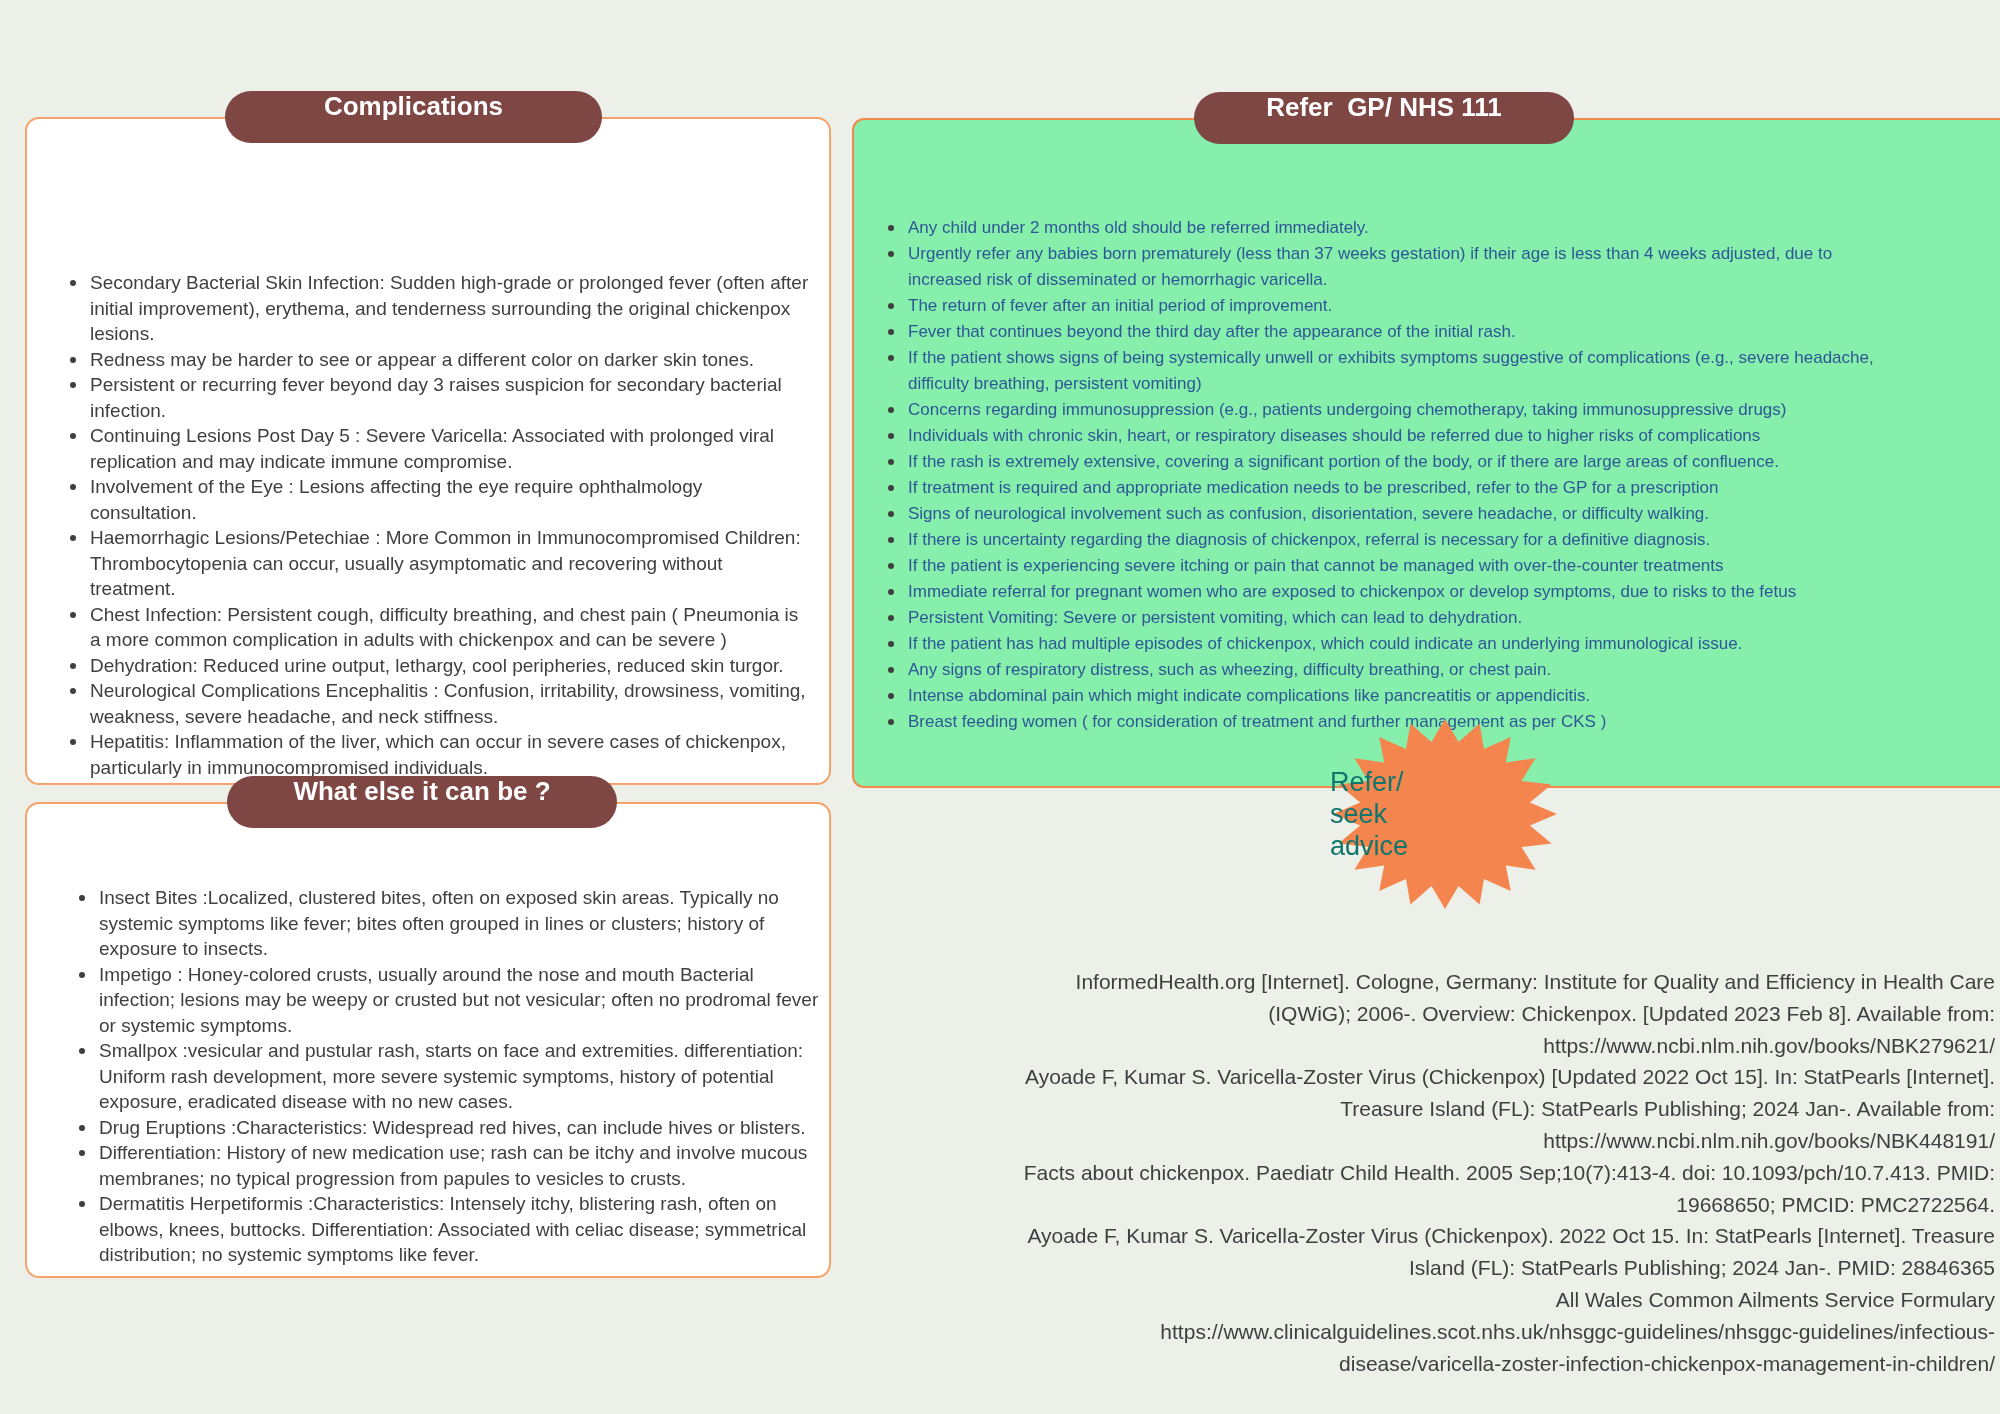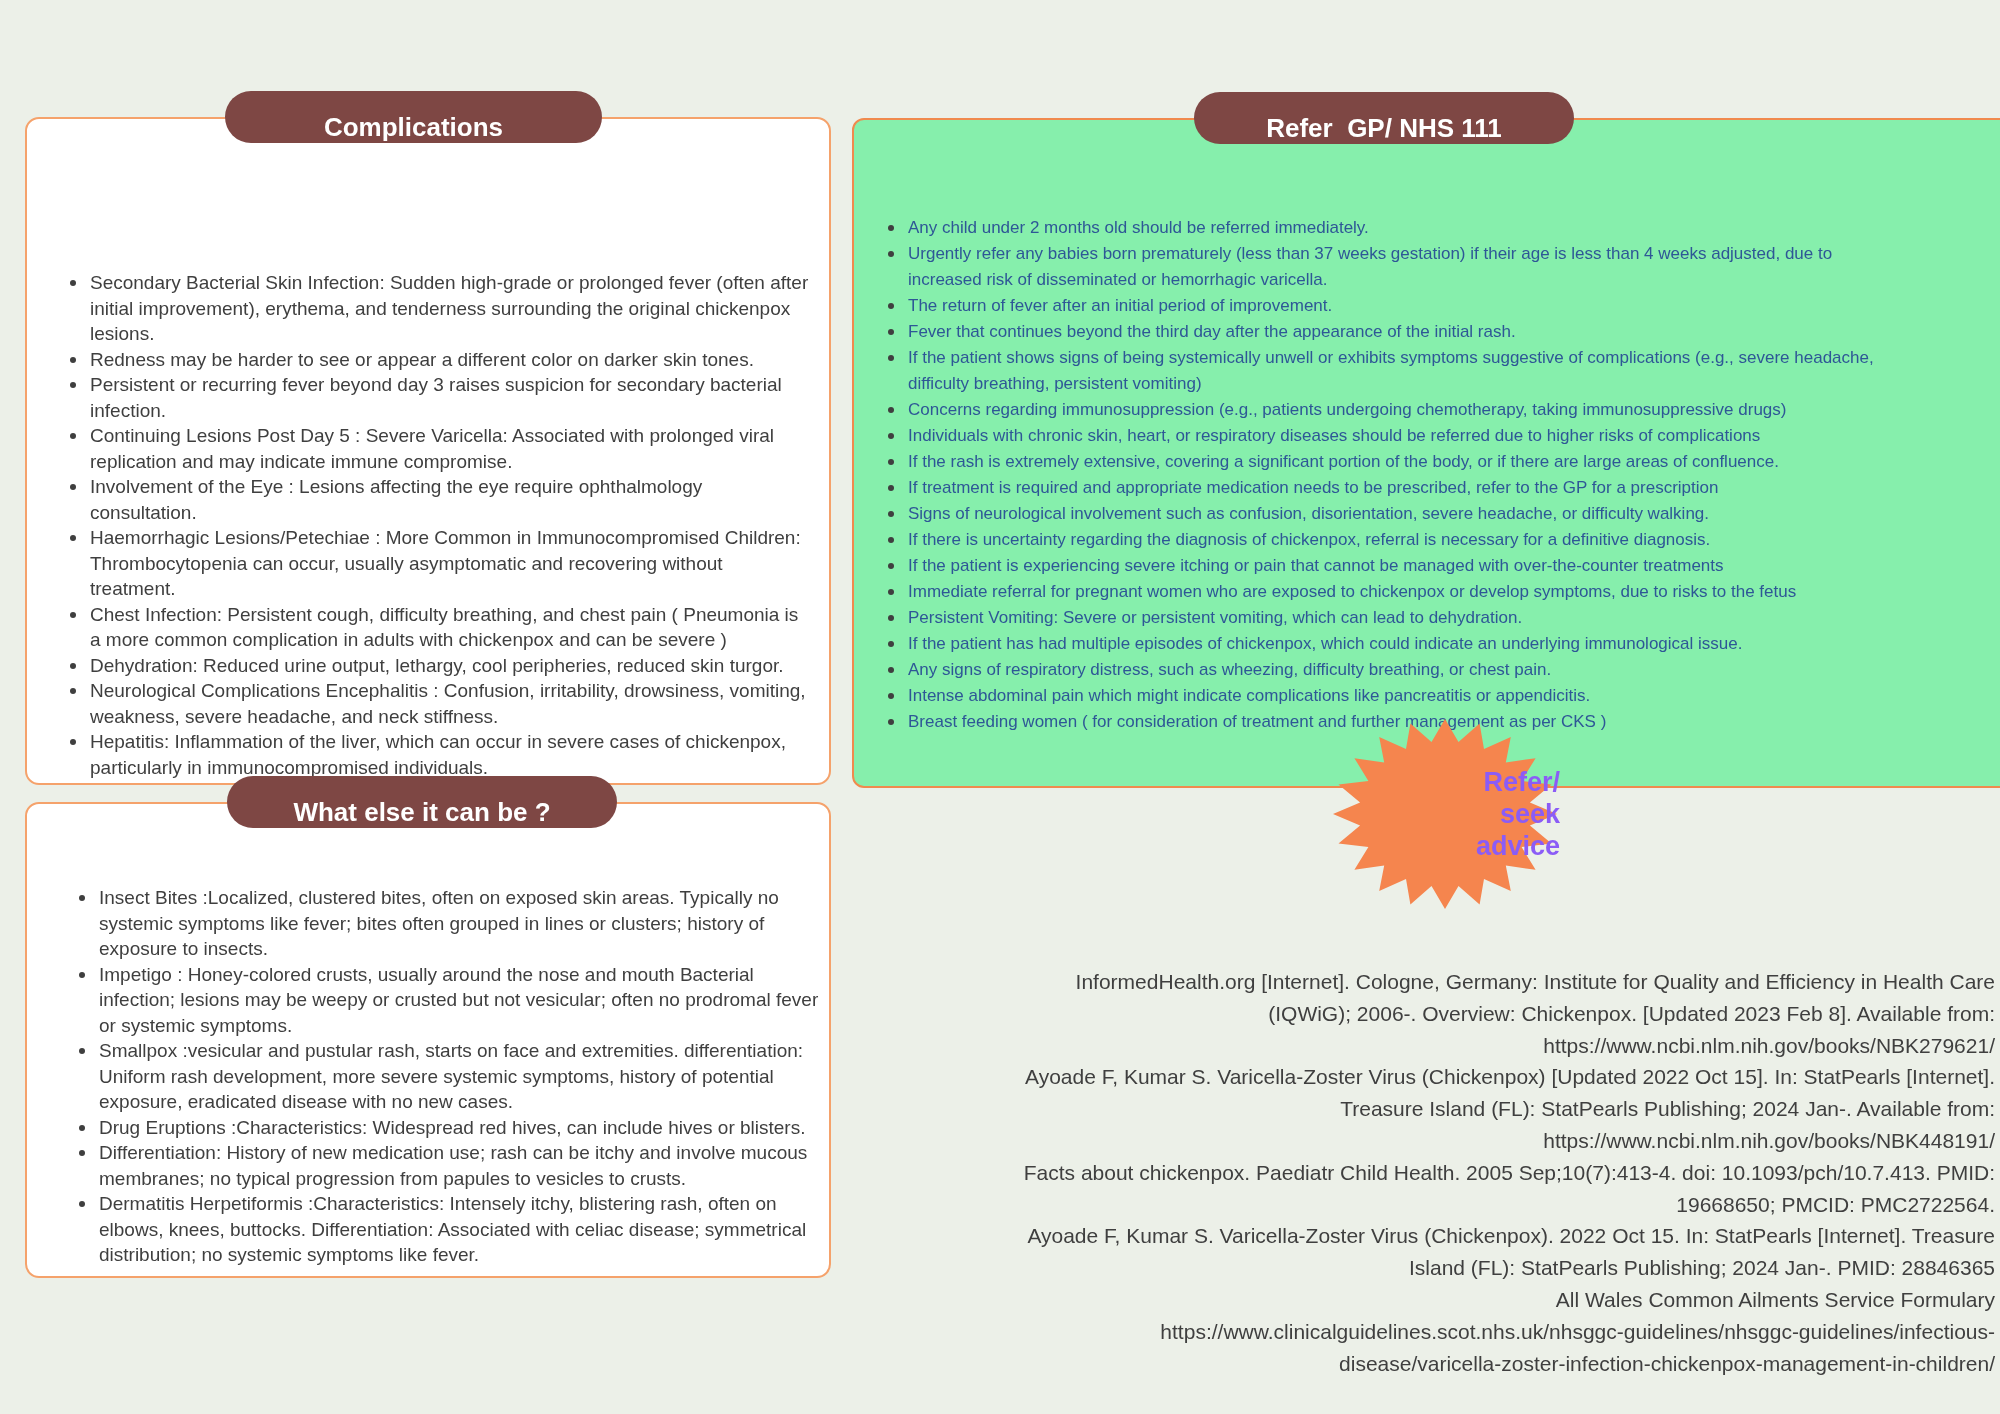--- a/index.html
+++ b/index.html
@@ -12,21 +12,21 @@
   }
   .canvas{position:relative;width:2000px;height:1414px;overflow:hidden;}
 
   .box{position:absolute;background:#FFFFFF;border:2px solid #F5A26B;border-radius:14px;box-sizing:border-box;}
   .box-complications{left:25px;top:117px;width:806px;height:668px;}
   .box-differential{left:25px;top:802px;width:806px;height:476px;}
   .box-refer{left:852px;top:118px;width:1310px;height:670px;background:#86efac;border:2px solid #F08A4E;border-radius:12px;}
 
   .pill{
     position:absolute;height:52px;background:#7E4744;border-radius:30px;
-    display:flex;align-items:flex-end;justify-content:center;
+    display:flex;align-items:flex-start;justify-content:center;
     color:#FFFFFF;font-weight:bold;font-size:26px;z-index:5;
   }
   .pill span{white-space:pre;}
   .pill-complications{left:198px;top:-28px;width:377px;}
   .pill-differential{left:200px;top:-28px;width:390px;}
   .pill-refer{left:340px;top:-28px;width:380px;}
 
   ul.blist{list-style:none;margin:0;padding:0;position:absolute;}
   ul.blist li{position:relative;padding-left:26px;}
   ul.blist li::before{
@@ -36,22 +36,22 @@
   .diff-list{left:46px;top:81px;width:748px;font-size:19px;line-height:25.5px;color:#3F3F3F;}
   .blue-list{left:28px;top:95px;width:1012px;font-size:17px;line-height:26px;color:#2E5796;}
   .blue-list li::before{background:#2E5796;top:11px;}
 
   .refer-icon{position:absolute;right:28px;top:14px;width:58px;height:66px;}
 
   .starburst{position:absolute;left:1330px;top:716px;width:230px;height:196px;z-index:6;}
   .starburst svg{position:absolute;left:0;top:0;}
   .starburst .badge-text{
     position:absolute;left:0;top:0;width:230px;height:196px;
-    display:flex;flex-direction:column;align-items:flex-end;justify-content:center;
-    color:#8b5cf6;font-weight:bold;font-size:27px;line-height:32px;text-align:center;
+    display:flex;flex-direction:column;align-items:flex-start;justify-content:center;
+    color:#0f766e;font-weight:normal;font-size:27px;line-height:32px;text-align:center;
   }
 
   .references{position:absolute;left:875px;top:966px;width:1120px;}
   .references ul{list-style:none;margin:0;padding:0;text-align:right;}
   .references li{font-size:21px;line-height:31.8px;color:#3F3F3F;white-space:nowrap;}
 </style>
 </head>
 <body>
 
 <div class="canvas">

